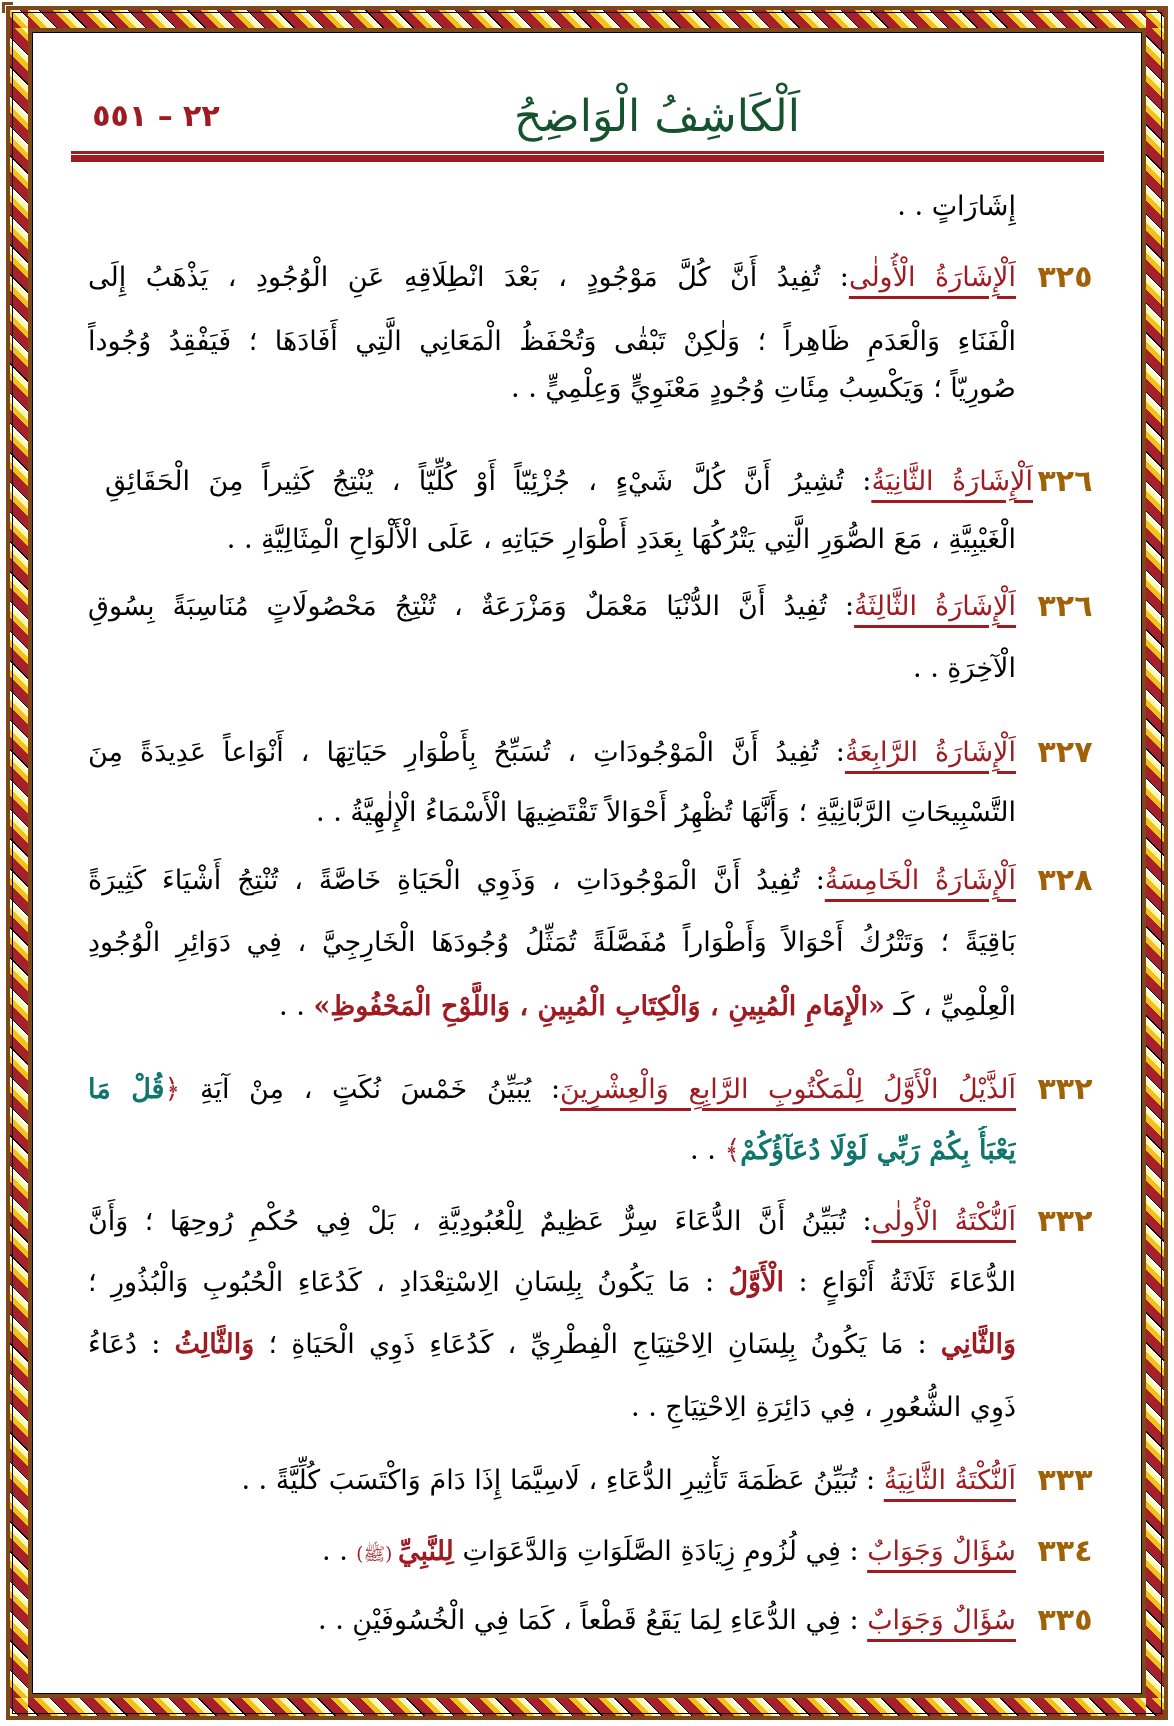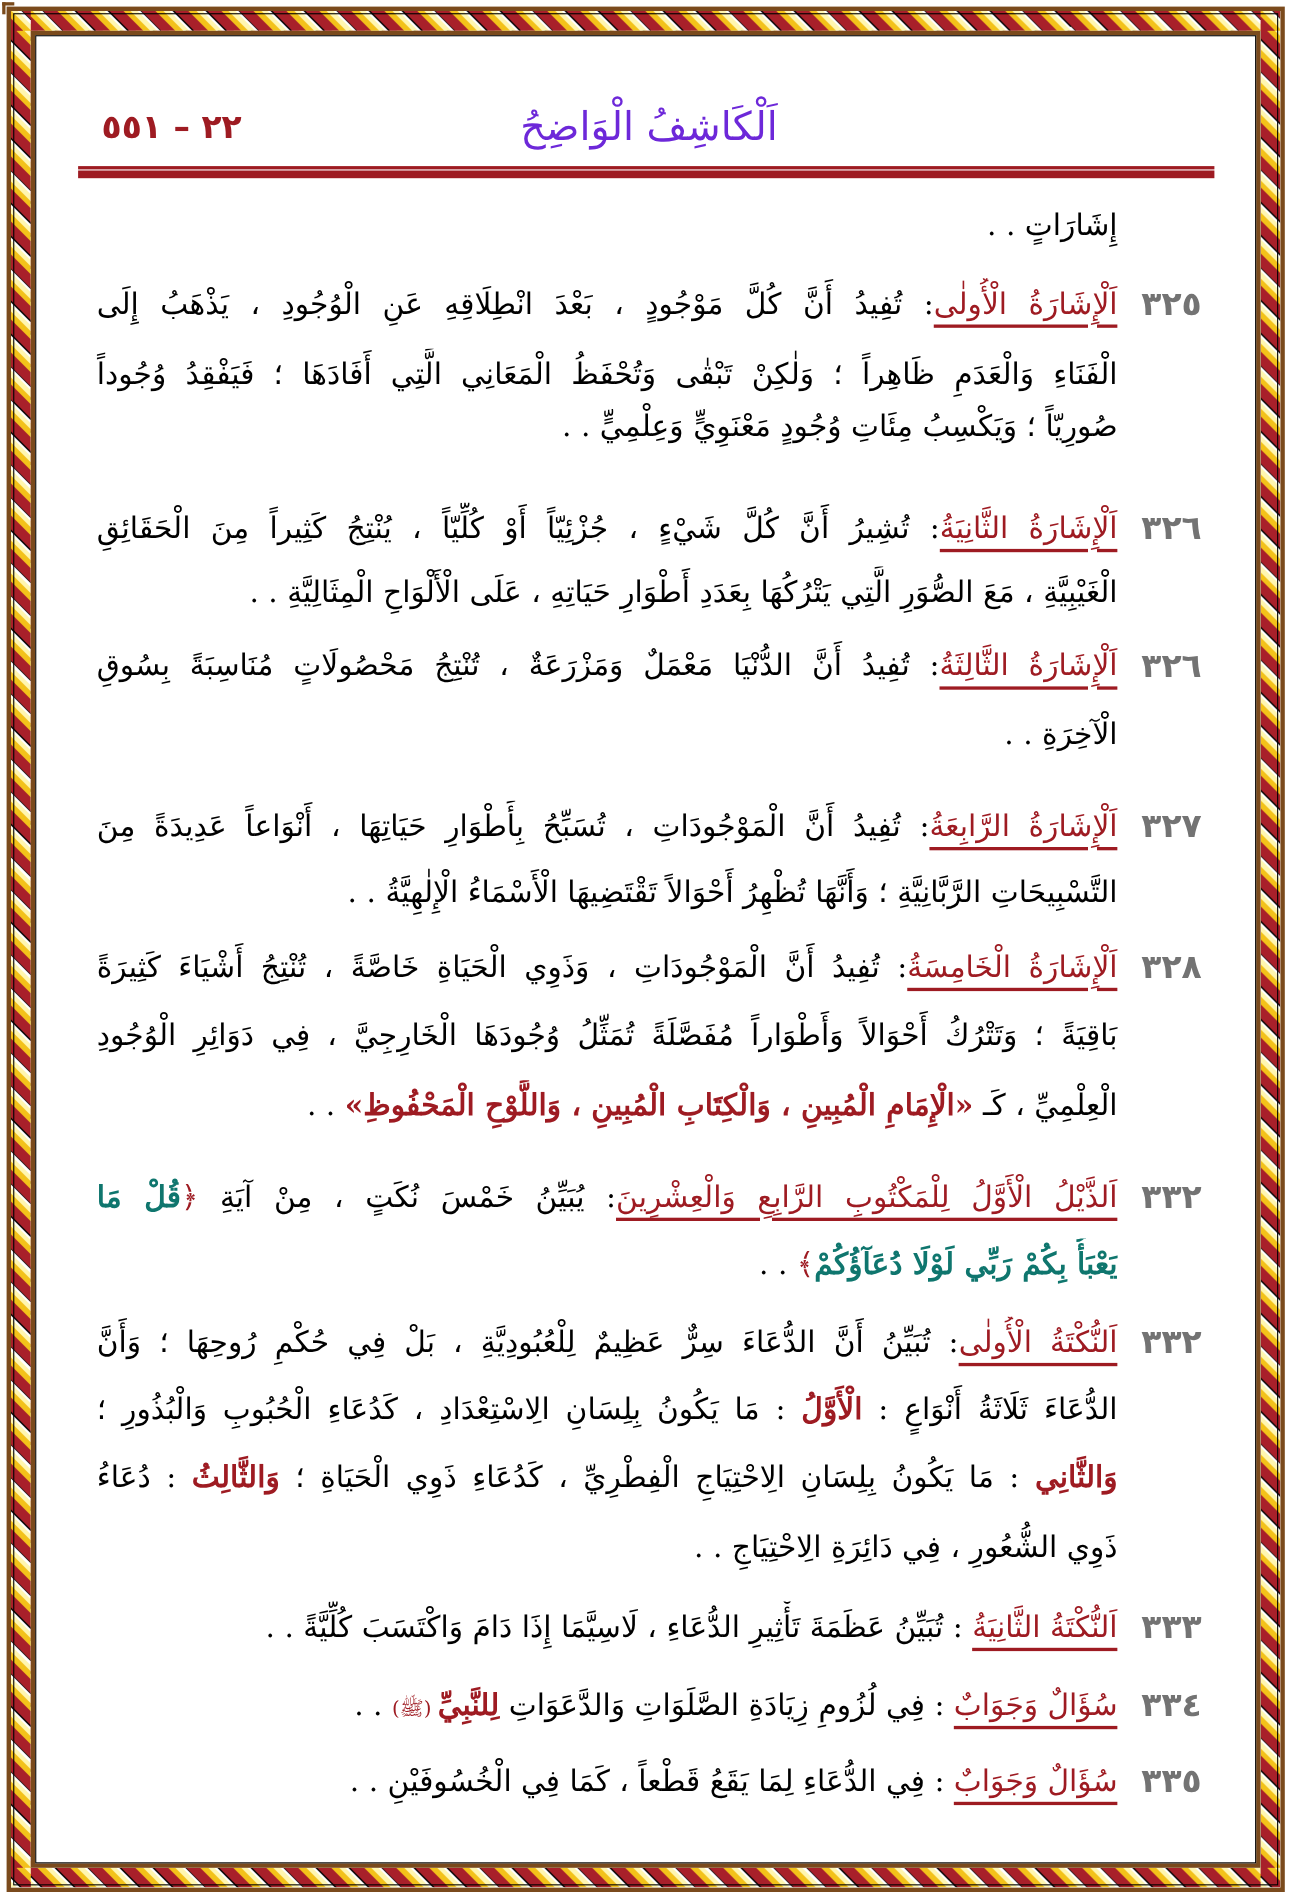--- a/index.html
+++ b/index.html
@@ -17,35 +17,35 @@
                 mask: linear-gradient(#000,#000) padding-box exclude, linear-gradient(#000,#000); }
   .frame-band-inner { position:absolute; left:12px; top:12px; width:1150px; height:1702px; box-sizing:border-box;
                 border:1px solid #000; }
   .frame-inner { position:absolute; left:28px; top:28px; width:1118px; height:1670px;
                  border:4px solid #7a4a1c; box-sizing:border-box; background:#ffffff; }
   .frame-inner::after { content:""; position:absolute; inset:0; border:1px solid #000; }
   .corner { position:absolute; width:8px; height:8px; border-top:3px solid #7a4a1c; border-left:3px solid #7a4a1c; }
 
   
   .hdr-title { position:absolute; left:380px; width:420px; top:92px; height:48px;
-               text-align:center; color:#6d28d9; font-size:36px; line-height:48px;
+               text-align:right; color:#14532d; font-size:44px; line-height:48px;
                direction:rtl; font-family:"DejaVu Serif", serif; }
   .hdr-page { position:absolute; left:76px; top:96px; width:160px; height:40px; color:#9e1b22;
               font-size:30px; font-weight:bold; line-height:40px; direction:rtl; text-align:center;
               font-family:"DejaVu Sans", sans-serif; }
   .hdr-rule-thin { position:absolute; left:71px; width:1033px; top:151px; height:3px; background:#9e1b22; }
   .hdr-rule-thick { position:absolute; left:71px; width:1033px; top:155px; height:7px; background:#9e1b22; }
 
   
   .ln { position:absolute; left:88px; width:928px; height:48px; direction:rtl;
         font-size:27px; line-height:48px; white-space:nowrap; overflow:hidden;
         text-align:justify; text-align-last:justify; }
   .ln.short { text-align:right; text-align-last:right; }
   .num { position:absolute; left:1030px; width:70px; height:48px; direction:rtl; text-align:center;
-         color:#737373; font-weight:bold; font-size:30px; line-height:48px;
+         color:#a16207; font-weight:bold; font-size:30px; line-height:48px;
          font-family:"DejaVu Sans", sans-serif; }
   .hd { color:#9e1b22; font-weight:normal; text-decoration:underline; text-decoration-thickness:3px;
         text-underline-offset:10px; }
   .red { color:#9e1b22; font-weight:bold; }
   .blue { color:#0f766e; font-weight:bold; }
   .orn { color:#9e1b22; font-weight:normal; }
   .sym { color:#9e1b22; font-size:18px; }
 </style>
 </head>
 <body>
@@ -70,21 +70,21 @@
   <span class="hd">اَلْإِشَارَةُ الْأُولٰى</span><span>: تُفِيدُ أَنَّ كُلَّ مَوْجُودٍ ، بَعْدَ انْطِلَاقِهِ عَنِ الْوُجُودِ ، يَذْهَبُ إِلَى</span>
 </div>
 <div class="ln" style="top:317px;">
   <span>الْفَنَاءِ وَالْعَدَمِ ظَاهِراً ؛ وَلٰكِنْ تَبْقٰى وَتُحْفَظُ الْمَعَانِي الَّتِي أَفَادَهَا ؛ فَيَفْقِدُ وُجُوداً</span>
 </div>
 <div class="ln short" style="top:364px;">
   <span>صُورِيّاً ؛ وَيَكْسِبُ مِئَاتِ وُجُودٍ مَعْنَوِيٍّ وَعِلْمِيٍّ . .</span>
 </div>
 
 <div class="num" style="top:457px;">٣٢٦</div>
-<div class="ln" style="top:457px;">
+<div class="ln" style="top:457px;margin-left:17px;">
   <span class="hd">اَلْإِشَارَةُ الثَّانِيَةُ</span><span>: تُشِيرُ أَنَّ كُلَّ شَيْءٍ ، جُزْئِيّاً أَوْ كُلِّيّاً ، يُنْتِجُ كَثِيراً مِنَ الْحَقَائِقِ</span>
 </div>
 <div class="ln short" style="top:515px;">
   <span>الْغَيْبِيَّةِ ، مَعَ الصُّوَرِ الَّتِي يَتْرُكُهَا بِعَدَدِ أَطْوَارِ حَيَاتِهِ ، عَلَى الْأَلْوَاحِ الْمِثَالِيَّةِ . .</span>
 </div>
 
 <div class="num" style="top:582px;">٣٢٦</div>
 <div class="ln" style="top:582px;">
   <span class="hd">اَلْإِشَارَةُ الثَّالِثَةُ</span><span>: تُفِيدُ أَنَّ الدُّنْيَا مَعْمَلٌ وَمَزْرَعَةٌ ، تُنْتِجُ مَحْصُولَاتٍ مُنَاسِبَةً بِسُوقِ</span>
 </div>

